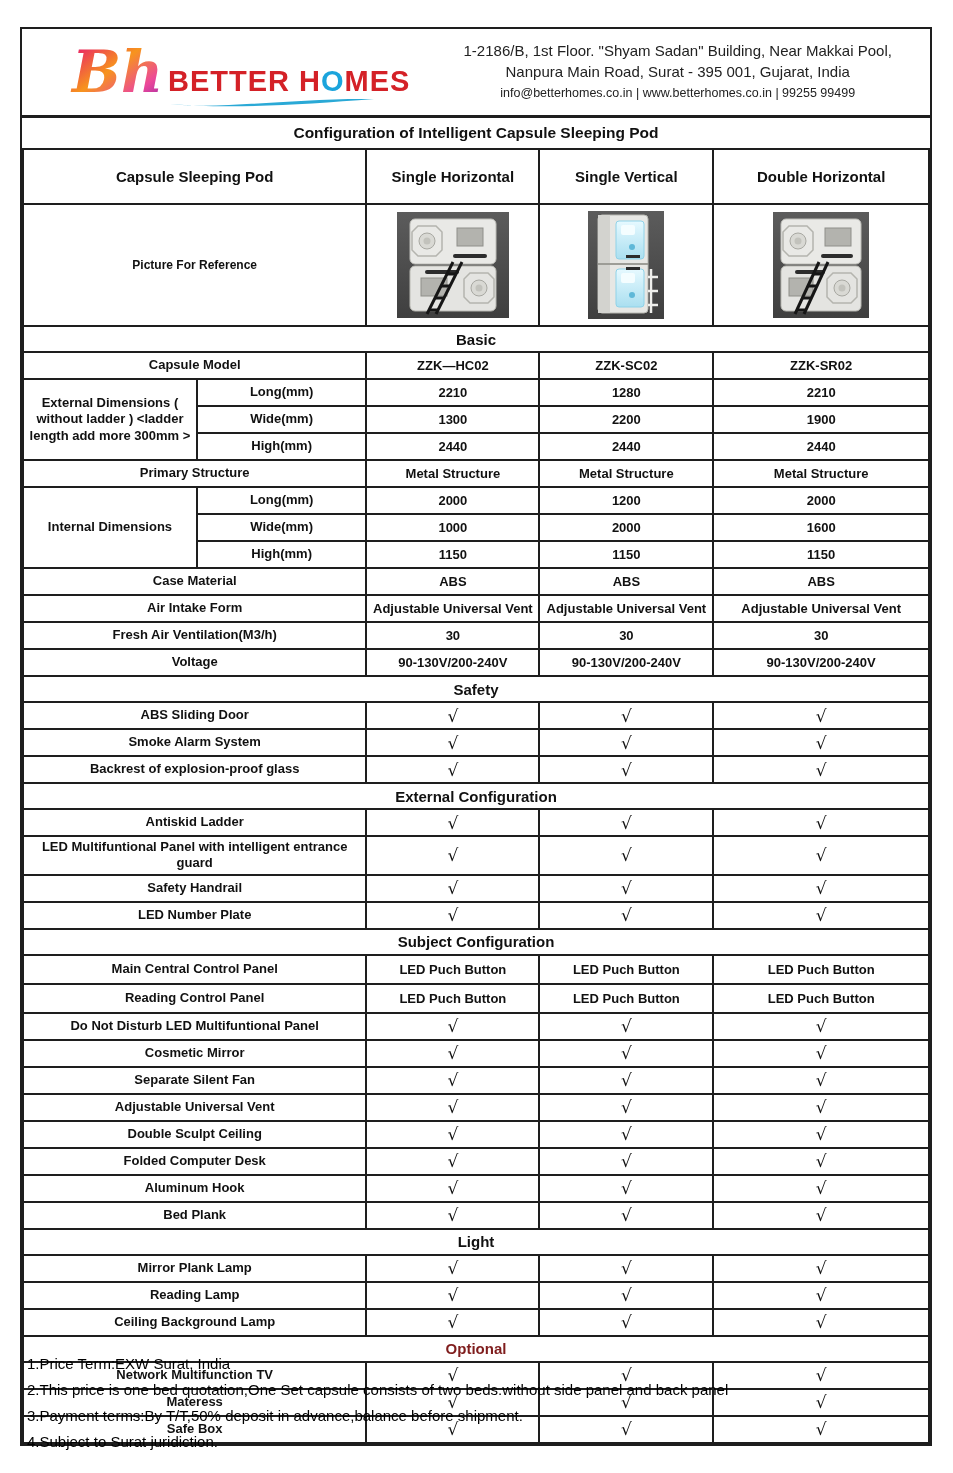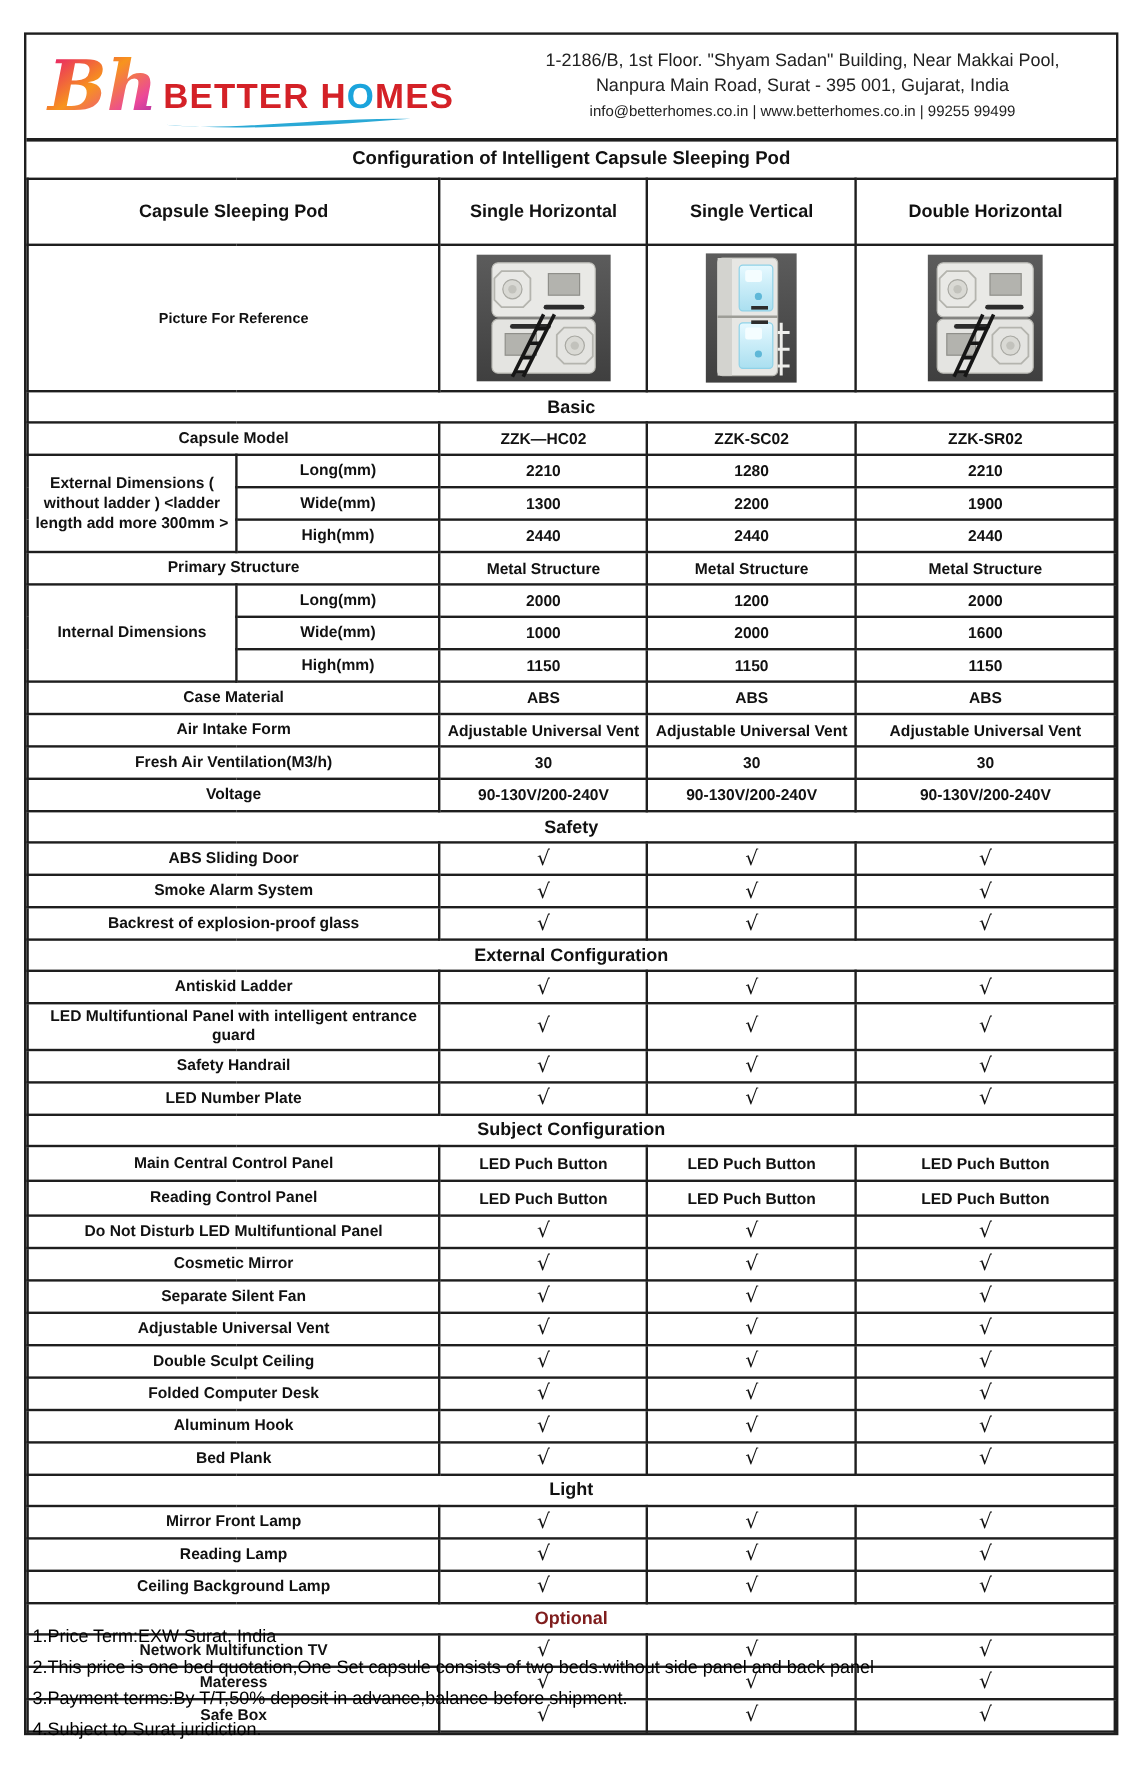--- a/index.html
+++ b/index.html
@@ -1,21 +1,21 @@
 <!DOCTYPE html>
 <html><head>
 <meta charset="utf-8">
 <style>
   html,body{margin:0;padding:0;background:#ffffff;}
   .page{position:relative;width:953px;height:1473px;background:#ffffff;
         font-family:"Liberation Sans",sans-serif;color:#111;overflow:hidden;}
   .doc{position:absolute;left:20px;top:27px;width:908px;border:2px solid #1e1e1e;}
 
   
-  .letterhead{display:flex;align-items:center;height:86px;border-bottom:3px solid #1e1e1e;}
+  .letterhead{display:flex;align-items:center;height:86px;border-bottom:3px solid #1e1e1e;padding-left:32px;}
   .logo-block{width:44%;display:flex;align-items:center;padding-left:16px;box-sizing:border-box;}
   .logo-right{display:flex;flex-direction:column;margin-left:6px;margin-top:31px;}
   .logo-text{font-size:29px;font-weight:bold;letter-spacing:1px;color:#d42127;line-height:1;}
   .logo-text .o-blue{color:#1ba4dc;}
   .addr-block{width:56%;text-align:center;line-height:21px;font-size:15px;color:#222;
               padding-right:14px;box-sizing:border-box;}
   .addr-contact{font-size:12.5px;margin-top:1px;}
 
   
   .title-row{height:30px;line-height:30px;text-align:center;font-size:15.5px;font-weight:bold;}
@@ -387,21 +387,21 @@
           <tr class="normal">
             <td class="lbl" colspan="2">Bed Plank</td>
             <td class="val chk">√</td>
             <td class="val chk">√</td>
             <td class="val chk">√</td>
           </tr>
           <tr>
             <td class="section" colspan="5">Light</td>
           </tr>
           <tr class="normal">
-            <td class="lbl" colspan="2">Mirror Front Lamp</td>
+            <td class="lbl" colspan="2">Mirror Plank Lamp</td>
             <td class="val chk">√</td>
             <td class="val chk">√</td>
             <td class="val chk">√</td>
           </tr>
           <tr class="normal">
             <td class="lbl" colspan="2">Reading Lamp</td>
             <td class="val chk">√</td>
             <td class="val chk">√</td>
             <td class="val chk">√</td>
           </tr>

